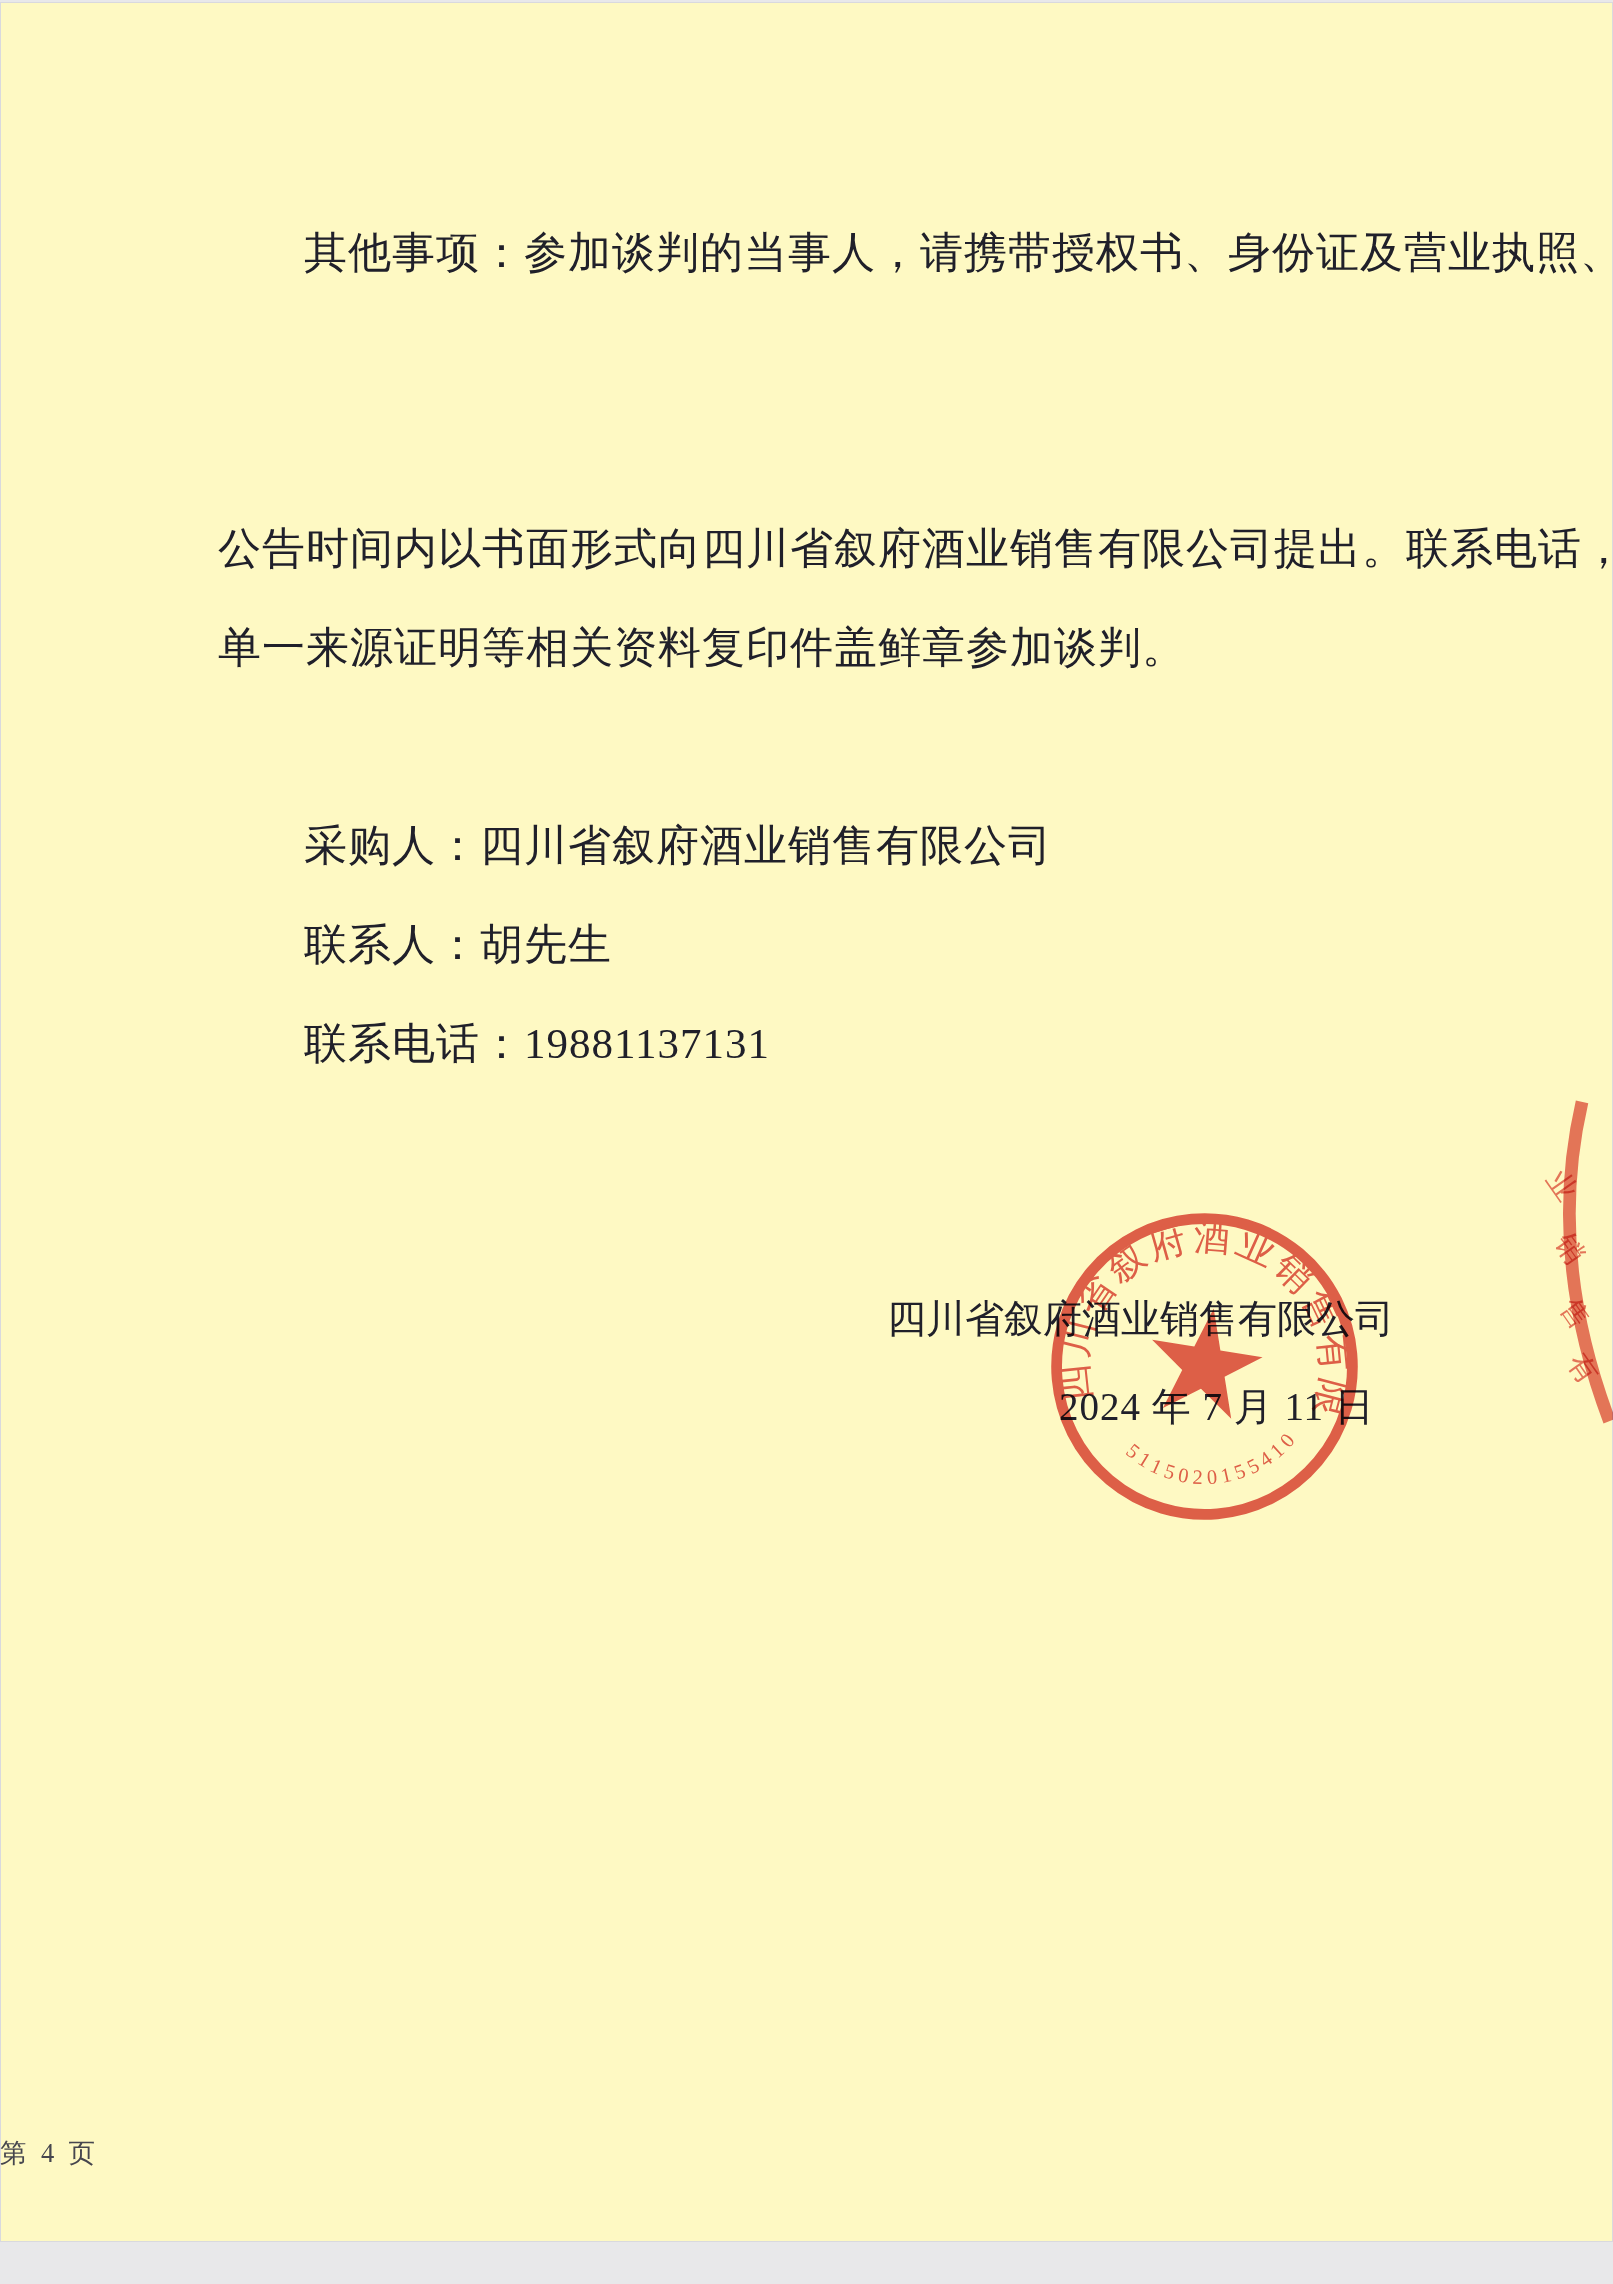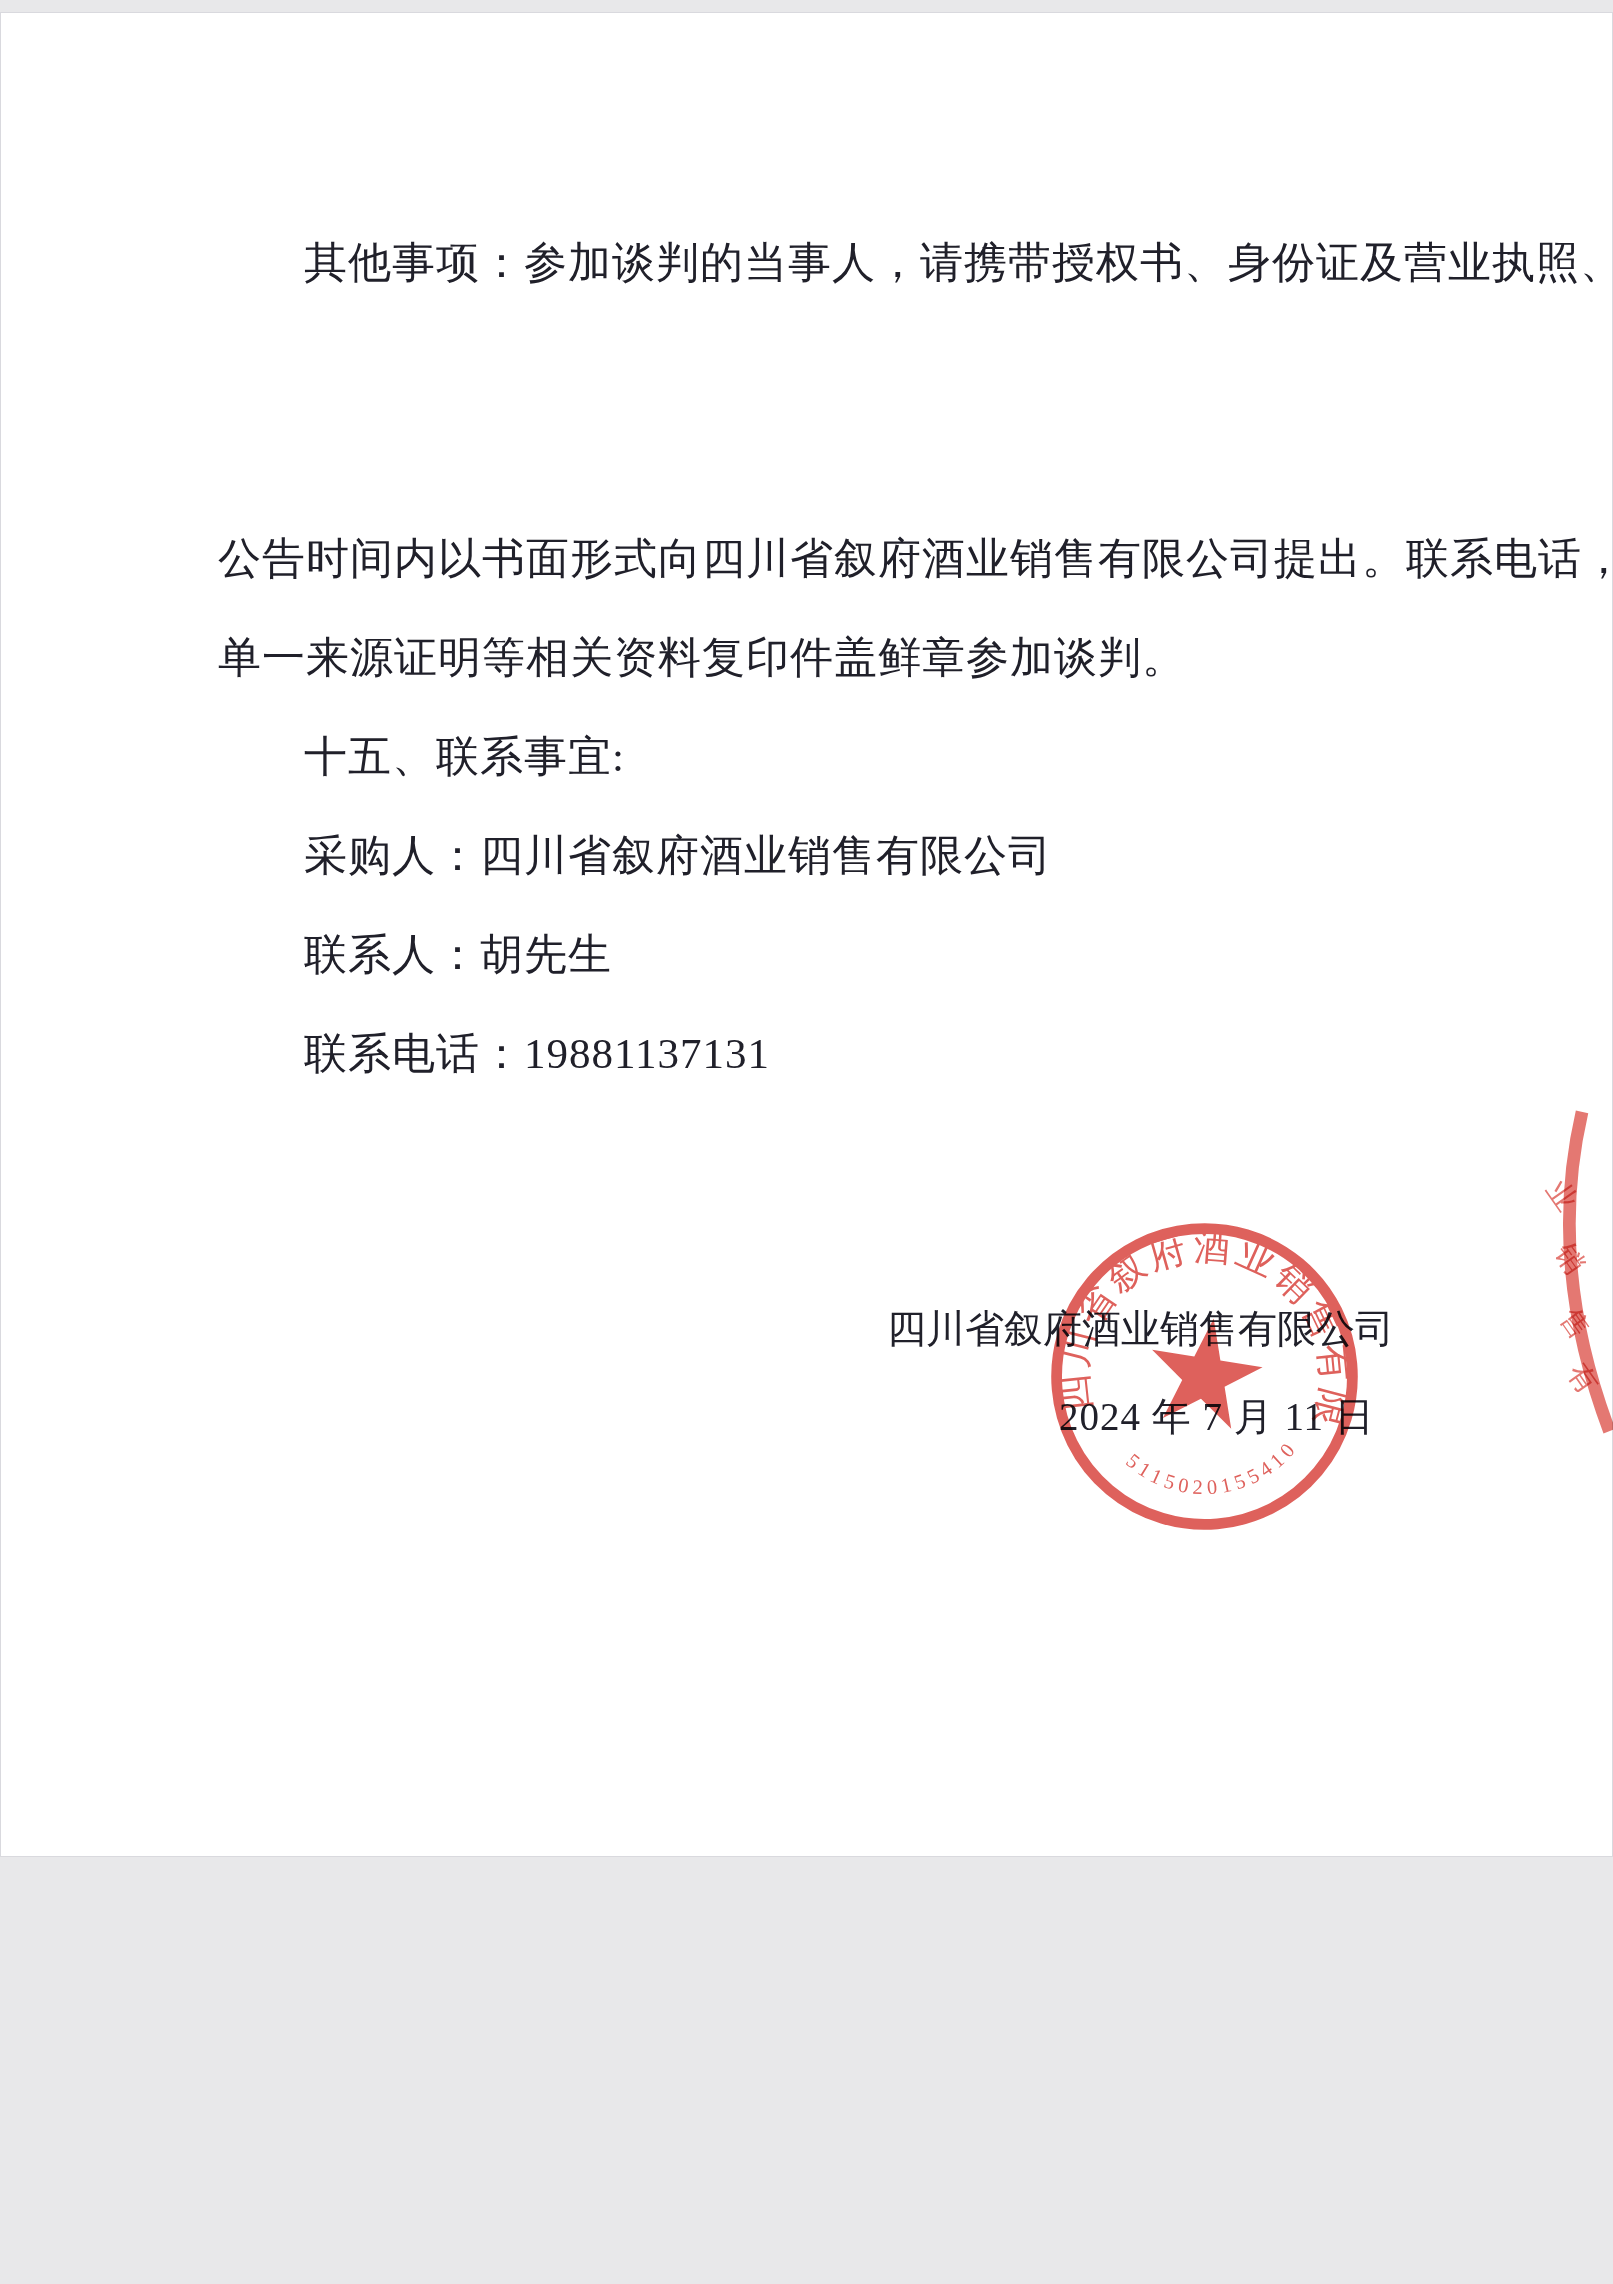--- a/index.html
+++ b/index.html
@@ -1,20 +1,20 @@
 <!DOCTYPE html>
 <html><head>
 <meta charset="utf-8">
 <style>
   html,body{margin:0;padding:0;background:#e8e8ea;}
   .page{
     position:relative;
-    width:1613px;height:1845px;
-    margin:12px auto;
-    background:#ffffff;
+    width:1613px;height:2240px;
+    margin:2px auto;
+    background:#fef9c3;
     box-shadow:inset 0 0 0 1px #d9d9de;
     overflow:hidden;
     font-family:"Liberation Serif","DejaVu Serif",serif;
     color:#20202a;
   }
   .body-line{
     position:absolute;
     left:218px;
     width:1215px;
     font-size:43px;
@@ -69,21 +69,20 @@
   }
 </style>
 </head>
 <body>
 
 <div class="page">
 
   <div class="body-line indent" style="top:222px">其他事项：参加谈判的当事人，请携带授权书、身份证及营业执照、</div>
   <div class="body-line" style="top:518px">公告时间内以书面形式向四川省叙府酒业销售有限公司提出。联系电话，</div>
   <div class="body-line" style="top:617px">单一来源证明等相关资料复印件盖鲜章参加谈判。</div>
-  <div class="body-line indent" style="top:716px">十五、联系事宜:</div>
   <div class="body-line indent" style="top:815px">采购人：四川省叙府酒业销售有限公司</div>
   <div class="body-line indent" style="top:914px">联系人：胡先生</div>
   <div class="body-line indent" style="top:1013px">联系电话：19881137131</div>
 
   <div class="sig-line" style="left:887px;top:1290px;letter-spacing:0px;">四川省叙府酒业销售有限公司</div>
   <div class="sig-line" style="left:1059px;top:1378px;">2024 年 7 月 11 日</div>
 
   <div class="seal">
     <svg width="333" height="333" viewBox="-170 -170 340 340">
       <defs>

